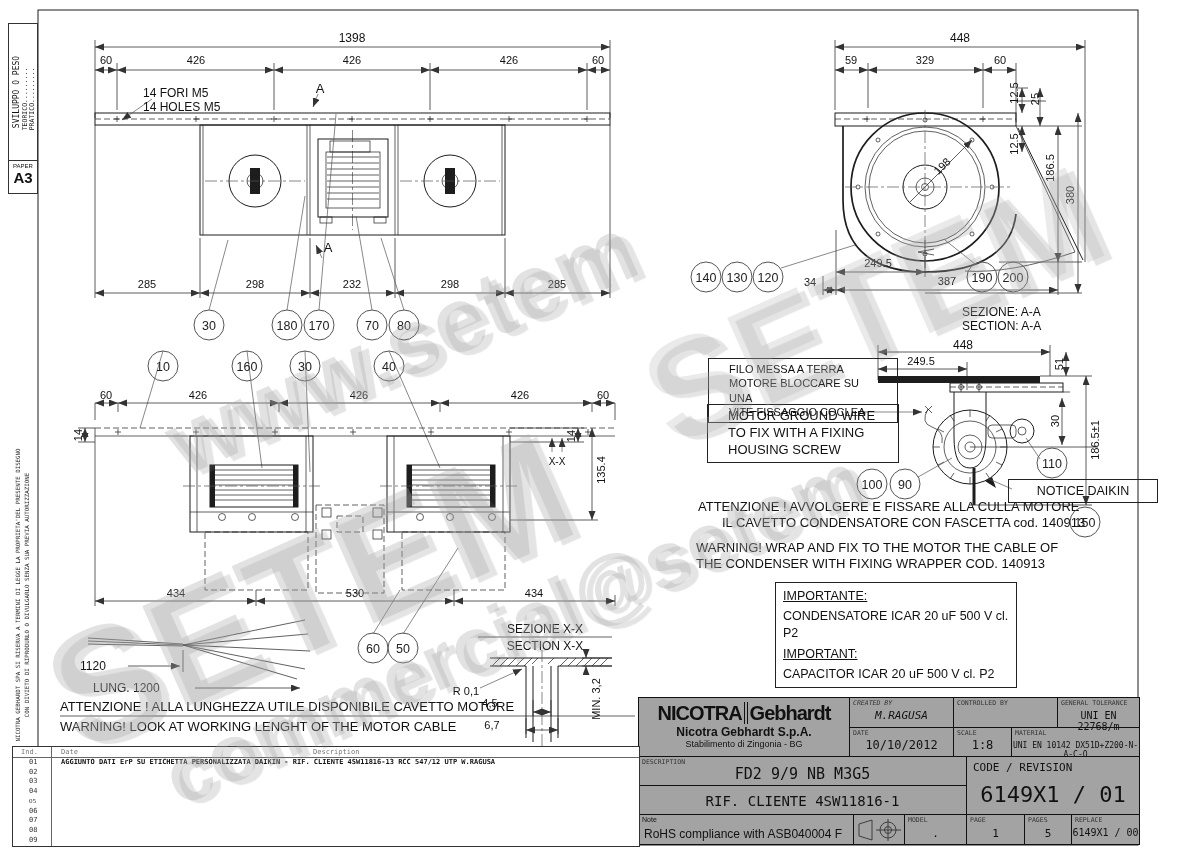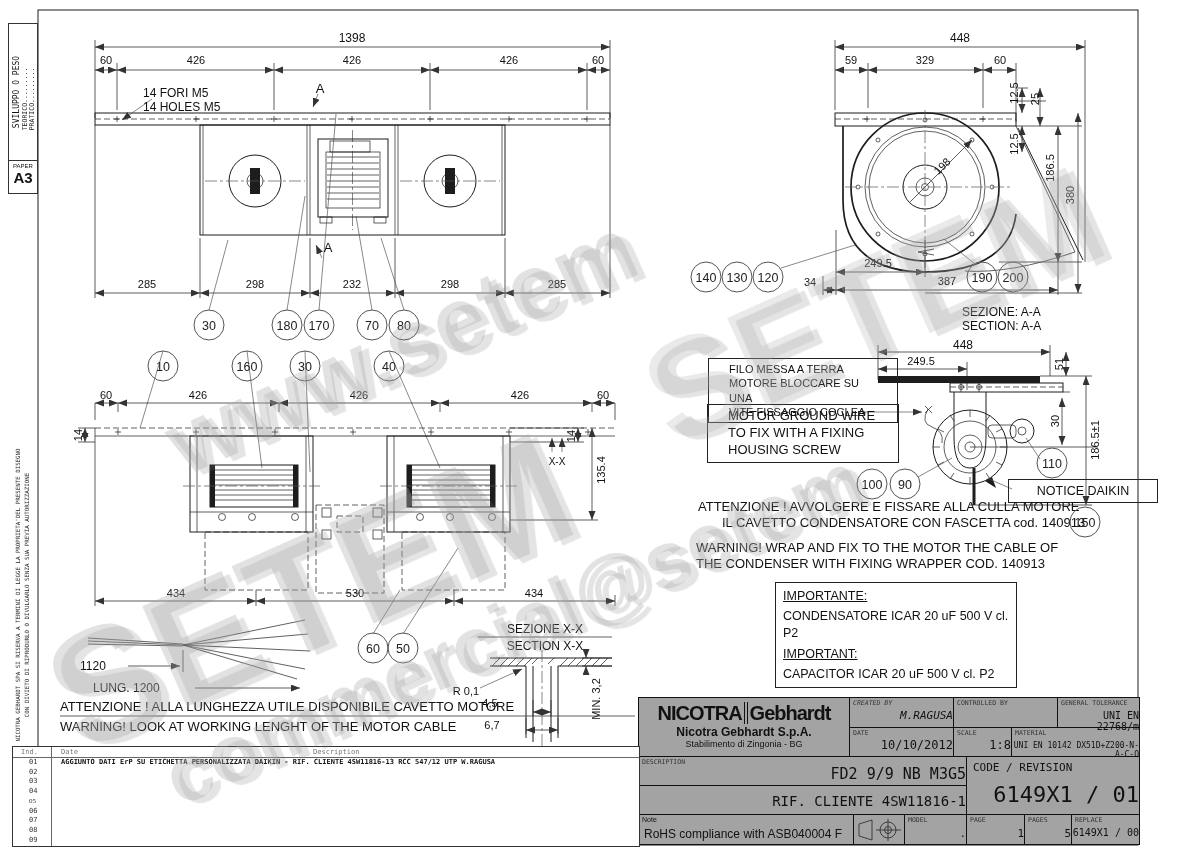--- a/index.html
+++ b/index.html
@@ -25,21 +25,21 @@
            transform:translate(-50%,-50%);display:flex;align-items:center;justify-content:center;
            font-size:12.5px;color:#222;background:transparent;}
   .nbox{position:absolute;border:1.3px solid #222;padding:3px 20px;line-height:1.3;z-index:3;background:transparent;}
   .wm{position:absolute;font-weight:bold;color:rgba(170,170,170,0.34);z-index:6;pointer-events:none;
       text-shadow:6px 6px 1px rgba(120,120,120,0.20);transform-origin:0 0;white-space:nowrap;}
   
   .tb{position:absolute;left:638px;top:697px;width:500px;height:146px;border:1.6px solid #111;z-index:4;background:#a3a3a3;}
   .cell{position:absolute;box-sizing:border-box;border-left:1px solid #111;border-top:1px solid #111;}
   .noL{border-left:none;} .noT{border-top:none;}
   .clab{position:absolute;top:1px;left:3px;font-family:"DejaVu Sans Mono",monospace;font-size:6.5px;color:#333;}
-  .cval{position:absolute;left:0;width:100%;text-align:right;font-family:"DejaVu Sans Mono",monospace;color:#111;}
+  .cval{position:absolute;left:0;width:100%;text-align:center;font-family:"DejaVu Sans Mono",monospace;color:#111;}
   
   .rt{position:absolute;left:12px;top:746px;width:626px;height:99px;border:1px solid #333;z-index:4;
       font-family:"DejaVu Sans Mono",monospace;background:#fff;}
   .rt .vline{position:absolute;left:38px;top:0;bottom:0;border-left:1px solid #666;}
   .rt .hline{position:absolute;left:0;right:0;top:10px;border-top:1px solid #666;}
   .rt .hdr{position:absolute;top:1px;font-size:7px;color:#777;}
   .rrow{position:absolute;left:0;width:100%;height:9.7px;font-size:7px;color:#333;}
   .rrow .ind{position:absolute;left:16px;} .rrow .dsc{position:absolute;left:48px;font-weight:bold;color:#111;}
   
   .sb{position:absolute;border:1px solid #333;z-index:4;background:#fff;}

